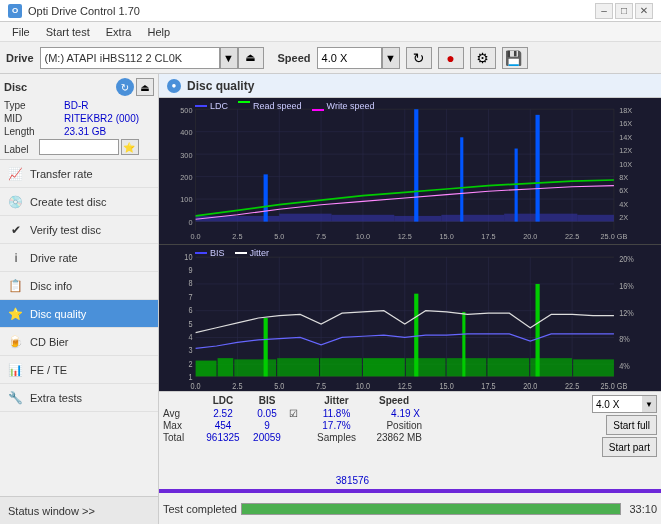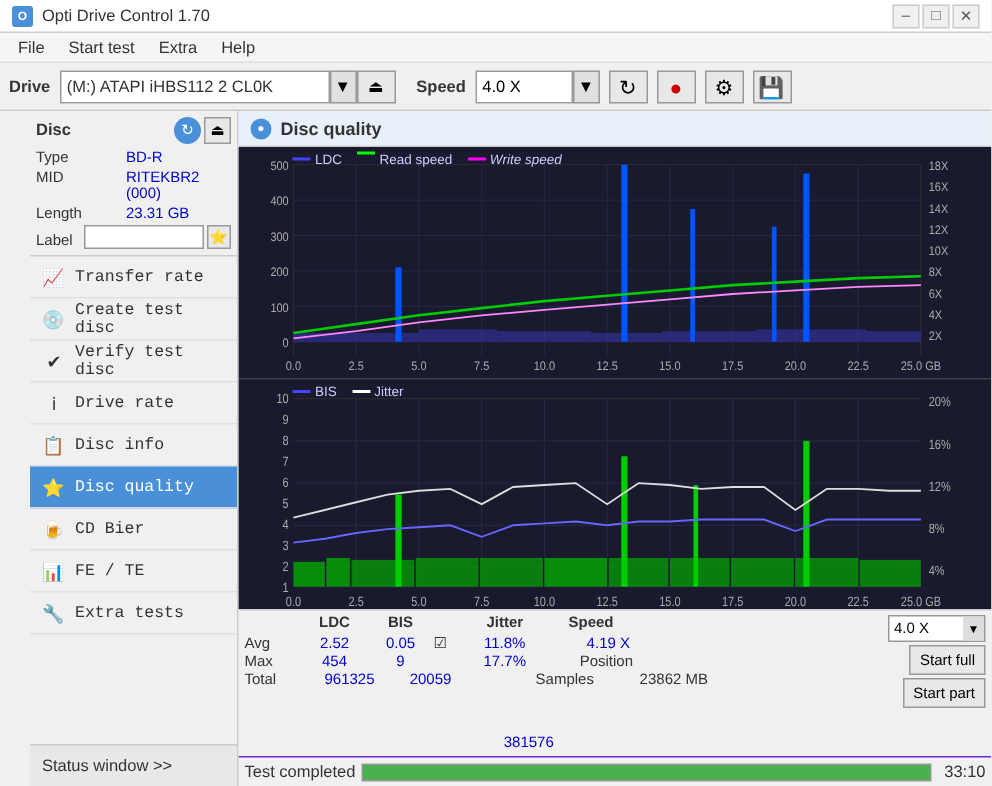--- a/index.html
+++ b/index.html
@@ -25,56 +25,56 @@
     .eject-btn { width: 26px; height: 22px; background: #e8e8e8; border: 1px solid #999; display: flex; align-items: center; justify-content: center; cursor: pointer; }
     .speed-label { font-size: 11px; font-weight: bold; color: #333; margin-left: 8px; }
     .speed-select { display: flex; align-items: center; border: 1px solid #999; background: white; height: 22px; padding: 0 4px; font-size: 11px; width: 65px; }
     .speed-dropdown-btn { width: 18px; height: 22px; background: #e0e0e0; border: 1px solid #999; display: flex; align-items: center; justify-content: center; cursor: pointer; }
     .toolbar-btn { width: 26px; height: 22px; background: #e8e8e8; border: 1px solid #999; display: flex; align-items: center; justify-content: center; cursor: pointer; font-size: 14px; }
 
     
     .main { display: flex; height: calc(524px - 74px); }
     
     
-    .sidebar { width: 159px; background: #f0f0f0; border-right: 1px solid #ccc; display: flex; flex-direction: column; overflow: hidden; padding-left: 20px; }
+    .sidebar { width: 159px; background: #f0f0f0; border-right: 1px solid #ccc; display: flex; flex-direction: column; overflow: hidden; }
     
     
     .disc-panel { padding: 4px; border-bottom: 1px solid #ccc; }
     .disc-header { display: flex; align-items: center; justify-content: space-between; margin-bottom: 4px; }
     .disc-title { font-size: 11px; font-weight: bold; color: #333; }
     
     .disc-row { display: flex; font-size: 10px; margin-bottom: 2px; }
     .disc-key { color: #333; width: 60px; flex-shrink: 0; }
     .disc-val { color: #0000cc; font-weight: normal; }
     .disc-val-blue { color: #0000cc; }
     
     .label-row { display: flex; align-items: flex-end; font-size: 10px; margin-top: 2px; }
     .label-key { color: #333; width: 35px; }
     .label-input { border: 1px solid #999; height: 16px; width: 80px; font-size: 10px; padding: 0 2px; }
     .label-btn { width: 18px; height: 16px; background: #e8e8e8; border: 1px solid #999; margin-left: 2px; display: flex; align-items: center; justify-content: center; cursor: pointer; font-size: 10px; }
     
     
     .nav-item { height: 28px; display: flex; align-items: center; padding: 0 8px; gap: 6px; cursor: pointer; font-size: 11px; color: #333; border-bottom: 1px solid #e0e0e0; }
     .nav-item.active { background: #4a90d9; color: white; }
     .nav-icon { width: 16px; height: 16px; display: flex; align-items: center; justify-content: center; font-size: 12px; flex-shrink: 0; }
-    .nav-label { font-size: 11px; font-family: Liberation Mono, monospace; }
+    .nav-label { font-size: 11px; }
     
     .status-window { height: 28px; display: flex; align-items: center; padding: 0 8px; gap: 4px; cursor: pointer; font-size: 11px; color: #333; border-top: 1px solid #ccc; background: #e8e8e8; margin-top: auto; }
 
     
     .content { flex: 1; display: flex; flex-direction: column; overflow: hidden; }
     
     .content-header { background: #e8f0fa; height: 24px; display: flex; align-items: center; padding: 0 8px; gap: 6px; border-bottom: 1px solid #ccc; }
     .content-header-icon { width: 14px; height: 14px; background: #4a90d9; border-radius: 50%; display: flex; align-items: center; justify-content: center; color: white; font-size: 8px; }
     .content-title { font-size: 12px; font-weight: bold; color: #333; }
     
     .btn-start { height: 20px; background: #e8e8e8; border: 1px solid #999; font-size: 10px; cursor: pointer; padding: 0 6px; white-space: nowrap; }
     
     
-    .progress-bar-area { height: 20px; background: #f0f0f0; border-top: 1px solid #6d28d9; display: flex; align-items: center; padding: 1px 4px; gap: 4px; }
+    .progress-bar-area { height: 35px; background: #f0f0f0; border-top: 4px solid #6d28d9; display: flex; align-items: center; padding: 1px 4px; gap: 4px; }
     .progress-track { flex: 1; height: 12px; background: white; border: 1px solid #999; }
     .progress-fill { height: 100%; background: #4caf50; }
     .progress-time { font-size: 11px; color: #333; margin-left: 4px; }
     .status-text { font-size: 11px; color: #333; }
   </style>
 </head>
 <body>
 
 <div class="title-bar">
   <div class="title-bar-left">
@@ -207,21 +207,21 @@
 
         <div style="position:absolute;top:3px;left:36px;display:flex;gap:10px;z-index:10;">
           <div style="display:flex;align-items:center;gap:3px;">
             <div style="width:12px;height:2px;background:#4444ff;"></div>
             <span style="font-size:9px;color:#ccccff;">LDC</span>
           </div>
           <div style="display:flex;gap:3px;">
             <div style="width:12px;height:2px;background:#00ff00;"></div>
             <span style="font-size:9px;color:#ccccff;">Read speed</span>
           </div>
-          <div style="display:flex;align-items:center;gap:3px;font-style:italic;">
+          <div style="display:flex;align-items:flex-end;gap:3px;">
             <div style="width:12px;height:2px;background:#ff00ff;"></div>
             <span style="font-size:9px;color:#ccccff;">Write speed</span>
           </div>
         </div>
         <svg width="100%" height="100%" style="display:block;" viewBox="0 0 480 130" preserveAspectRatio="none">
 
           <rect x="0" y="0" width="480" height="130" fill="#1a1a2e"></rect>
 
           <line x1="35" y1="10" x2="35" y2="118" stroke="#333" stroke-width="0.5"></line>
           <line x1="435" y1="10" x2="435" y2="118" stroke="#333" stroke-width="0.5"></line>
@@ -402,21 +402,21 @@
 
           <div style="display:grid; grid-template-columns:38px 44px 44px 20px 55px 60px; font-size:10px; margin-bottom:1px; align-items:center;">
             <span style="color:#333;">Max</span>
             <span style="text-align:center; color:#0000cc;">454</span>
             <span style="text-align:center; color:#0000cc;">9</span>
             <span></span>
             <span style="text-align:center; color:#0000cc;">17.7%</span>
             <span style="color:#333;font-size:10px;text-align:right;padding-right:2px;">Position</span>
           </div>
 
-          <div style="display:grid; grid-template-columns:38px 44px 44px 20px 55px 60px; font-size:10px; align-items:center;gap:10px;">
+          <div style="display:grid; grid-template-columns:38px 44px 44px 20px 55px 60px; font-size:10px; align-items:center;">
             <span style="color:#333;">Total</span>
             <span style="text-align:center; color:#0000cc;">961325</span>
             <span style="text-align:center; color:#0000cc;">20059</span>
             <span></span>
             <span style="color:#333; text-align:center;">Samples</span>
             <span style="text-align:right; color:#333;padding-right:2px;">23862 MB</span>
           </div>
         </div>
 
         <div style="display:flex; flex-direction:column; gap:2px; align-items:flex-end;">

